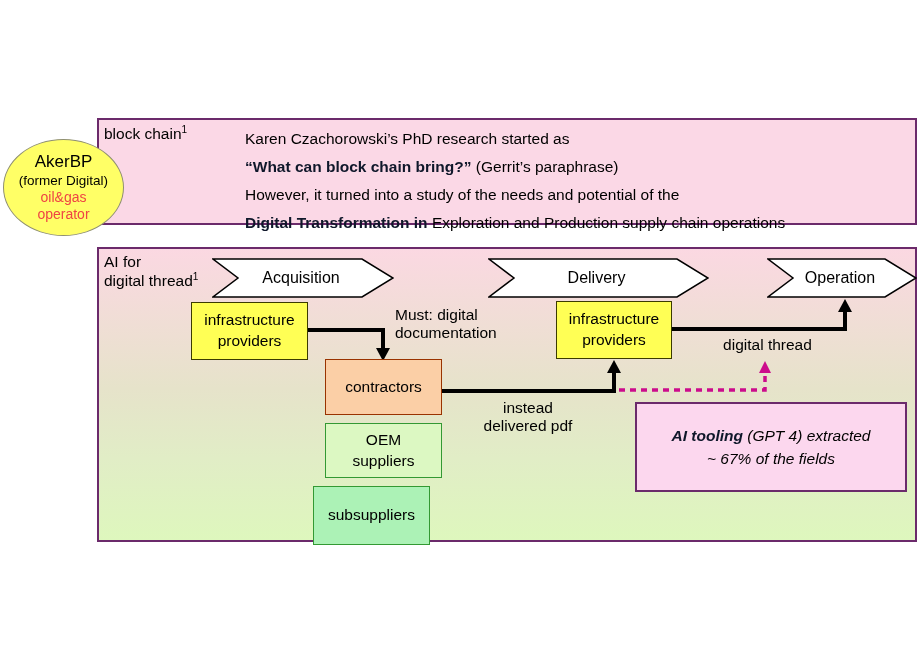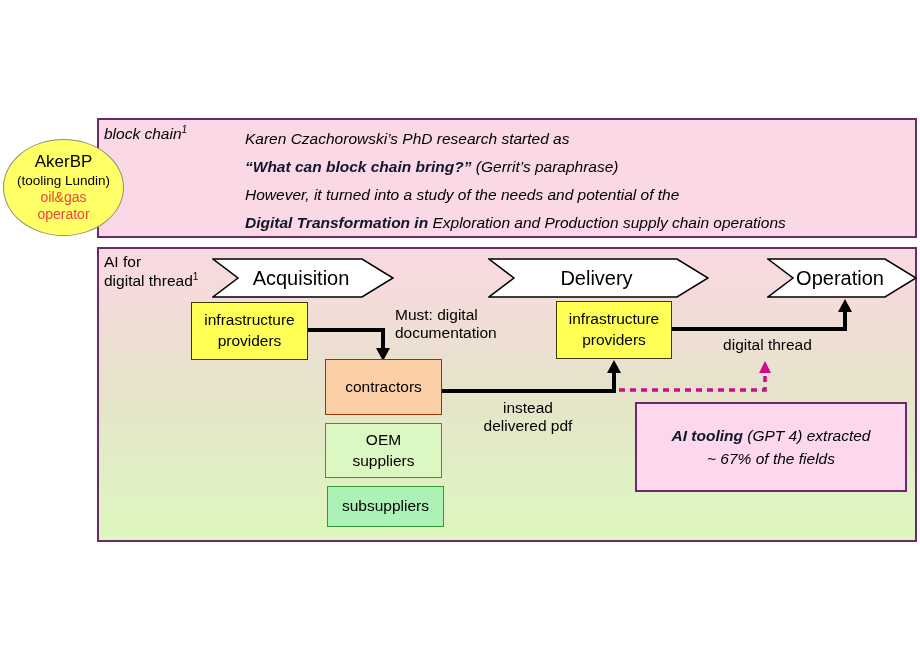--- a/index.html
+++ b/index.html
@@ -10,72 +10,72 @@
   
   .ellipse { position:absolute; left:3px; top:139px; width:121px; height:97px;
     background:#ffff66; border:1.5px solid #8f8f72; border-radius:50%;
     display:flex; flex-direction:column; align-items:center; justify-content:center;
     text-align:center; line-height:1.22; z-index:3; }
   .ellipse .l1 { font-size:17px; }
   .ellipse .l2 { font-size:13.5px; }
   .ellipse .blue { color:#ef4444; font-size:14px; }
 
   
-  .panel-top { position:absolute; left:97px; top:118px; width:820px; height:120px;
-    background:#fbd8e6; border:2px solid #6b2a6b;font-style:italic; }
+  .panel-top { position:absolute; left:97px; top:118px; width:820px; height:107px;
+    background:#fbd8e6; border:2px solid #6b2a6b; }
   .panel-bottom { position:absolute; left:97px; top:247px; width:820px; height:295px;
     border:2px solid #6b2a6b;
     background:linear-gradient(180deg,#fbd8e2 0%,#eedfd3 30%,#e6e3ca 48%,#e1edc6 72%,#def7bd 100%); }
 
   .corner-label { position:absolute; left:5px; top:4px; font-size:15.5px; }
   .corner-label sup { font-size:10px; }
 
   .toptext { position:absolute; left:146px; top:5px; font-size:15.5px; line-height:28px; white-space:nowrap; }
   .hl { color:#0f172a; font-weight:bold; }
 
   
   .chev { position:absolute; top:9px; height:40px; }
   .chev svg { position:absolute; left:0; top:0; }
   .chev .lbl { position:absolute; left:18px; right:22px; top:0; bottom:0;
-    display:flex; align-items:center; justify-content:center; font-size:20px; }
+    display:flex; align-items:center; justify-content:center; font-size:16px; }
   .chev-acquisition { left:113px; width:182px; }
   .chev-delivery   { left:389px; width:221px; }
   .chev-operation  { left:668px; width:150px; }
 
   
   .fbox { position:absolute; display:flex; flex-direction:column; align-items:center;
     justify-content:center; text-align:center; font-size:15.5px; line-height:1.35; z-index:2; }
   .b-yellow { background:#ffff55; border:1px solid #3b3b00; }
   .b-peach  { background:#fbcfa6; border:1px solid #993300; }
   .b-green  { background:#dcf8c2; border:1px solid #339933; }
   .b-mint   { background:#acf2b6; border:1px solid #339933; }
   .b-pink   { background:#fcd7ee; border:2px solid #6b2a6b;font-style:italic; }
 
   .infra1 { left:92px;  top:53px;  width:117px; height:58px; }
   .infra2 { left:457px; top:52px;  width:116px; height:58px; }
   .contractors { left:226px; top:110px; width:117px; height:56px; }
   .oem    { left:226px; top:174px; width:117px; height:55px; }
-  .subs   { left:228px; top:237px; width:117px; height:41px; }
+  .subs   { left:214px; top:237px; width:117px; height:59px; }
   .aitool { left:536px; top:153px; width:272px; height:90px; font-size:15.5px; line-height:23px; }
 
   .freelabel { position:absolute; font-size:15.5px; line-height:18px; z-index:2; }
   .must   { left:296px; top:57px; text-align:left; }
   .pdf    { left:339px; top:150px; width:180px; text-align:center; }
   .thread { left:596px; top:87px;  width:145px; text-align:center; }
 
   .connectors { position:absolute; left:0; top:0; width:820px; height:295px; z-index:1; }
 </style>
 </head>
 <body>
 
 <div class="canvas">
 
   <div class="ellipse">
     <div class="l1">AkerBP</div>
-    <div class="l2">(tooling Lundin)</div>
+    <div class="l2">(former Digital)</div>
     <div class="blue">oil&amp;gas</div>
     <div class="blue">operator</div>
   </div>
 
   <div class="panel-top">
     <div class="corner-label"><span>block chain</span><sup>1</sup></div>
     <div class="toptext">
       <div>Karen Czachorowski’s PhD research started as</div>
       <div><span class="hl">“What can block chain bring?”</span><span> (Gerrit’s paraphrase)</span></div>
       <div>However, it turned into a study of the needs and potential of the</div>

